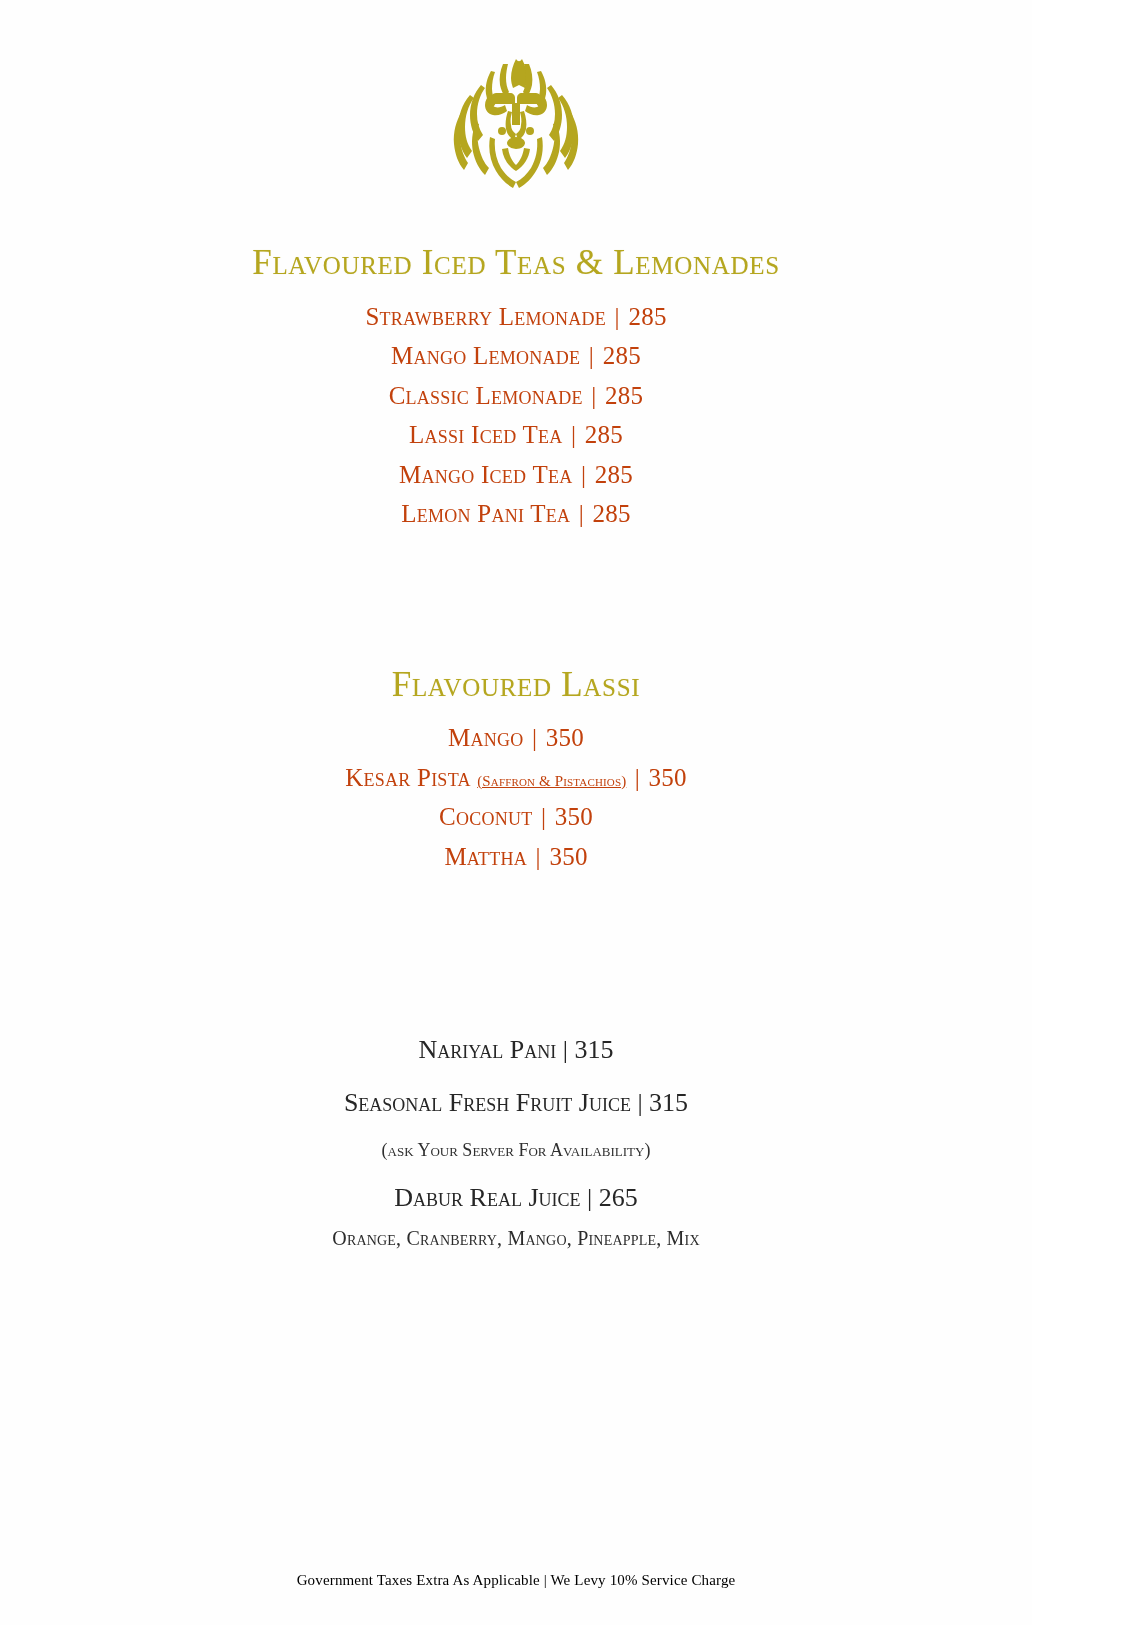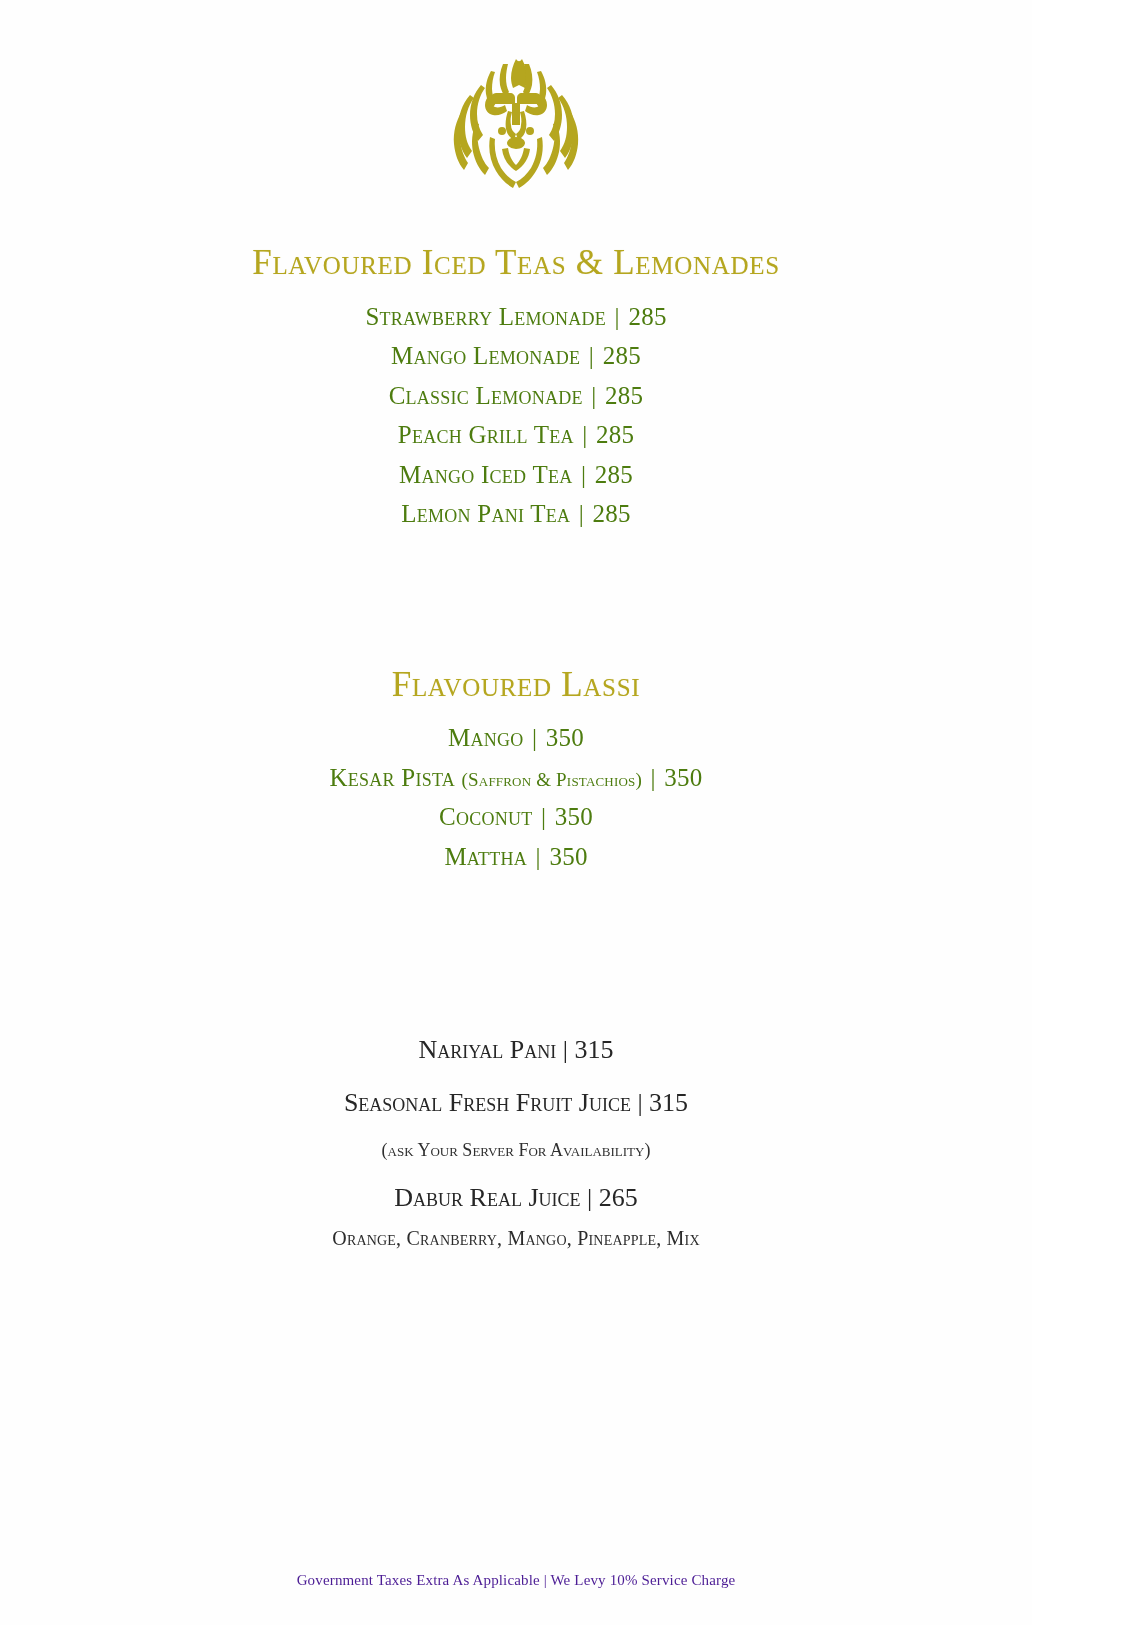--- a/index.html
+++ b/index.html
@@ -59,27 +59,28 @@
 
   .item-list {
     list-style: none;
     margin: 0;
     padding: 0;
   }
   .item {
     font-variant: small-caps;
     font-size: 25px;
     letter-spacing: 0.01em;
-    color: #4d7c0f;
+    color: #c2410c;
     line-height: 1.58;
     white-space: nowrap;
   }
   .item .paren {
-    font-size: 19px;
-    letter-spacing: 0.01em;
+    font-size: 15px;
+    letter-spacing: 0.01em;
+    text-decoration: underline;
   }
   .item .sep { padding: 0 2px; }
 
   .item-block { margin-top: 0; }
   .item-big {
     font-variant: small-caps;
     font-size: 26px;
     color: #262626;
     line-height: 1.5;
     margin-top: 14px;
@@ -101,21 +102,21 @@
   }
 
   
   .footer {
     position: absolute;
     left: 0;
     right: 0;
     bottom: 36px;
     text-align: center;
     font-size: 15px;
-    color: #4c1d95;
+    color: #000000;
     letter-spacing: 0.01em;
   }
 </style>
 </head>
 <body>
 
 <div class="page">
 
   <div class="logo-wrap">
     <svg width="140" height="140" viewBox="0 0 140 140" aria-hidden="true">
@@ -171,21 +172,21 @@
         <span>Mango Lemonade</span>
         <span class="sep">|</span>
         <span>285</span>
       </li>
       <li class="item">
         <span>Classic Lemonade</span>
         <span class="sep">|</span>
         <span>285</span>
       </li>
       <li class="item">
-        <span>Peach Grill Tea</span>
+        <span>Lassi Iced Tea</span>
         <span class="sep">|</span>
         <span>285</span>
       </li>
       <li class="item">
         <span>Mango Iced Tea</span>
         <span class="sep">|</span>
         <span>285</span>
       </li>
       <li class="item">
         <span>Lemon Pani Tea</span>

